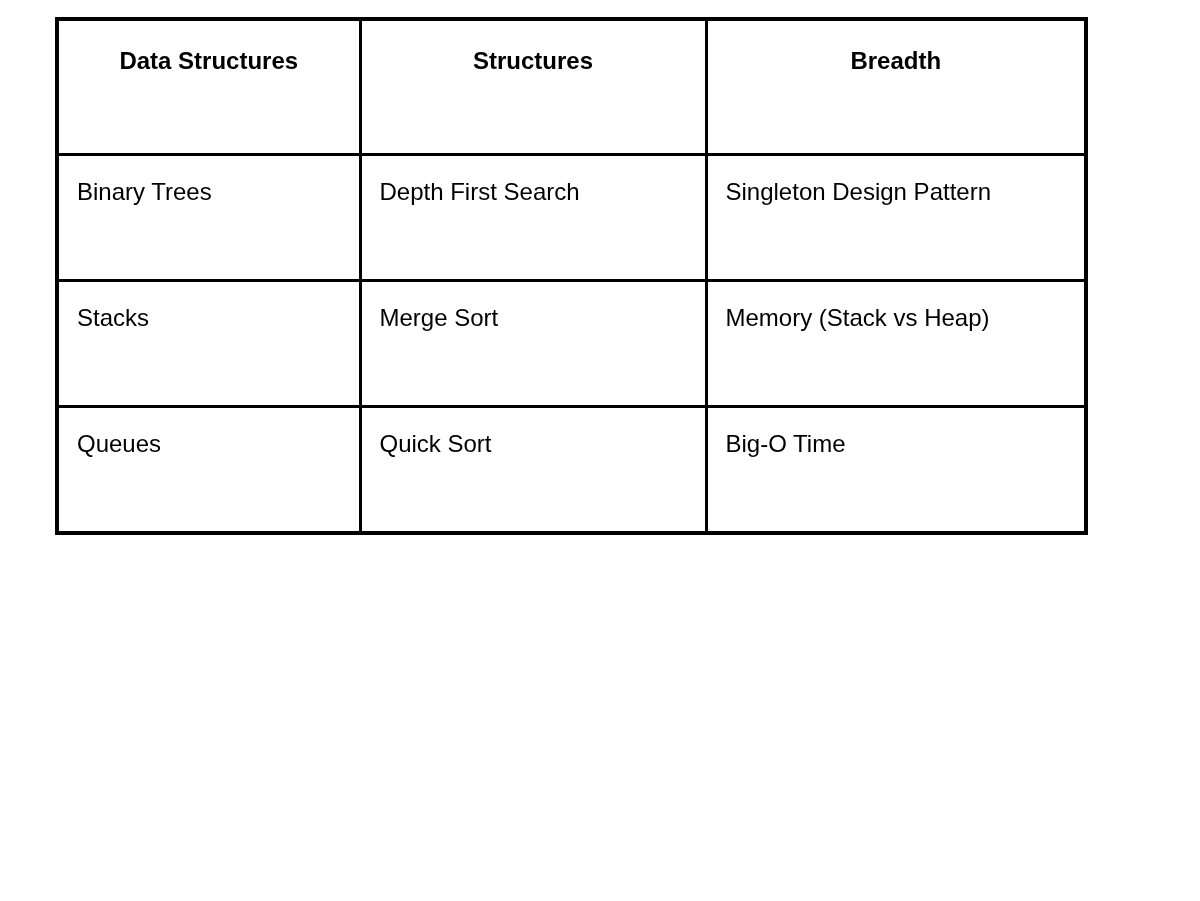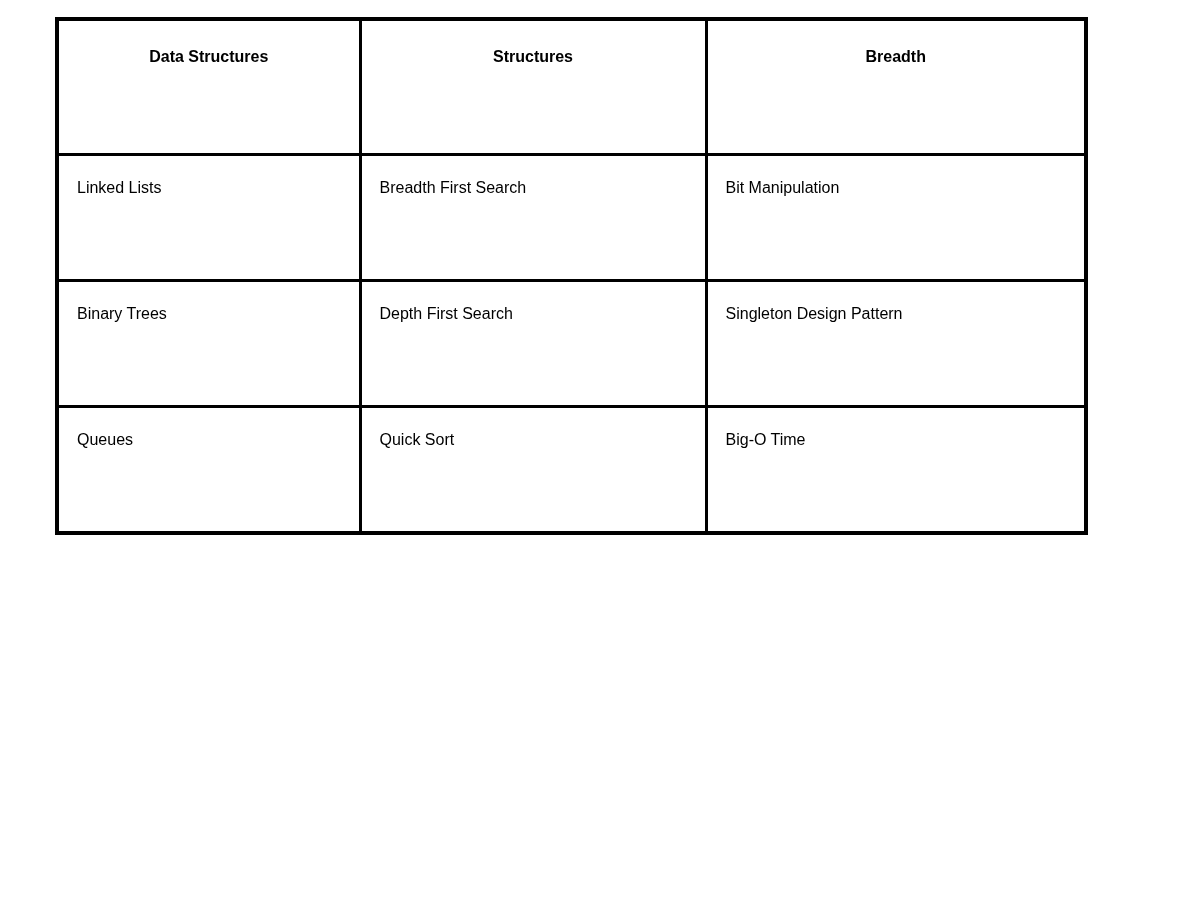--- a/index.html
+++ b/index.html
@@ -31,21 +31,21 @@
     border: 3px solid #000000;
   }
   table.grid {
     border-width: 4px;
   }
   col.c1 { width: 303px; }
   col.c2 { width: 346px; }
   col.c3 { width: 380px; }
   th, td {
     vertical-align: top;
-    font-size: 16px;
+    font-size: 24px;
     line-height: 1.2;
     overflow: hidden;
     white-space: nowrap;
   }
   th {
     font-weight: bold;
     text-align: center;
     height: 106px;
     padding: 26px 8px 0 8px;
   }
@@ -68,28 +68,28 @@
     </colgroup>
     <thead>
       <tr>
         <th>Data Structures</th>
         <th>Structures</th>
         <th>Breadth</th>
       </tr>
     </thead>
     <tbody>
       <tr>
-        <td>Linked Lists</td>
-        <td>Breadth First Search</td>
-        <td>Bit Manipulation</td>
-      </tr>
-      <tr>
         <td>Binary Trees</td>
         <td>Depth First Search</td>
         <td>Singleton Design Pattern</td>
+      </tr>
+      <tr>
+        <td>Stacks</td>
+        <td>Merge Sort</td>
+        <td>Memory (Stack vs Heap)</td>
       </tr>
       <tr>
         <td>Queues</td>
         <td>Quick Sort</td>
         <td>Big-O Time</td>
       </tr>
 
     </tbody>
   </table>
 </div>

